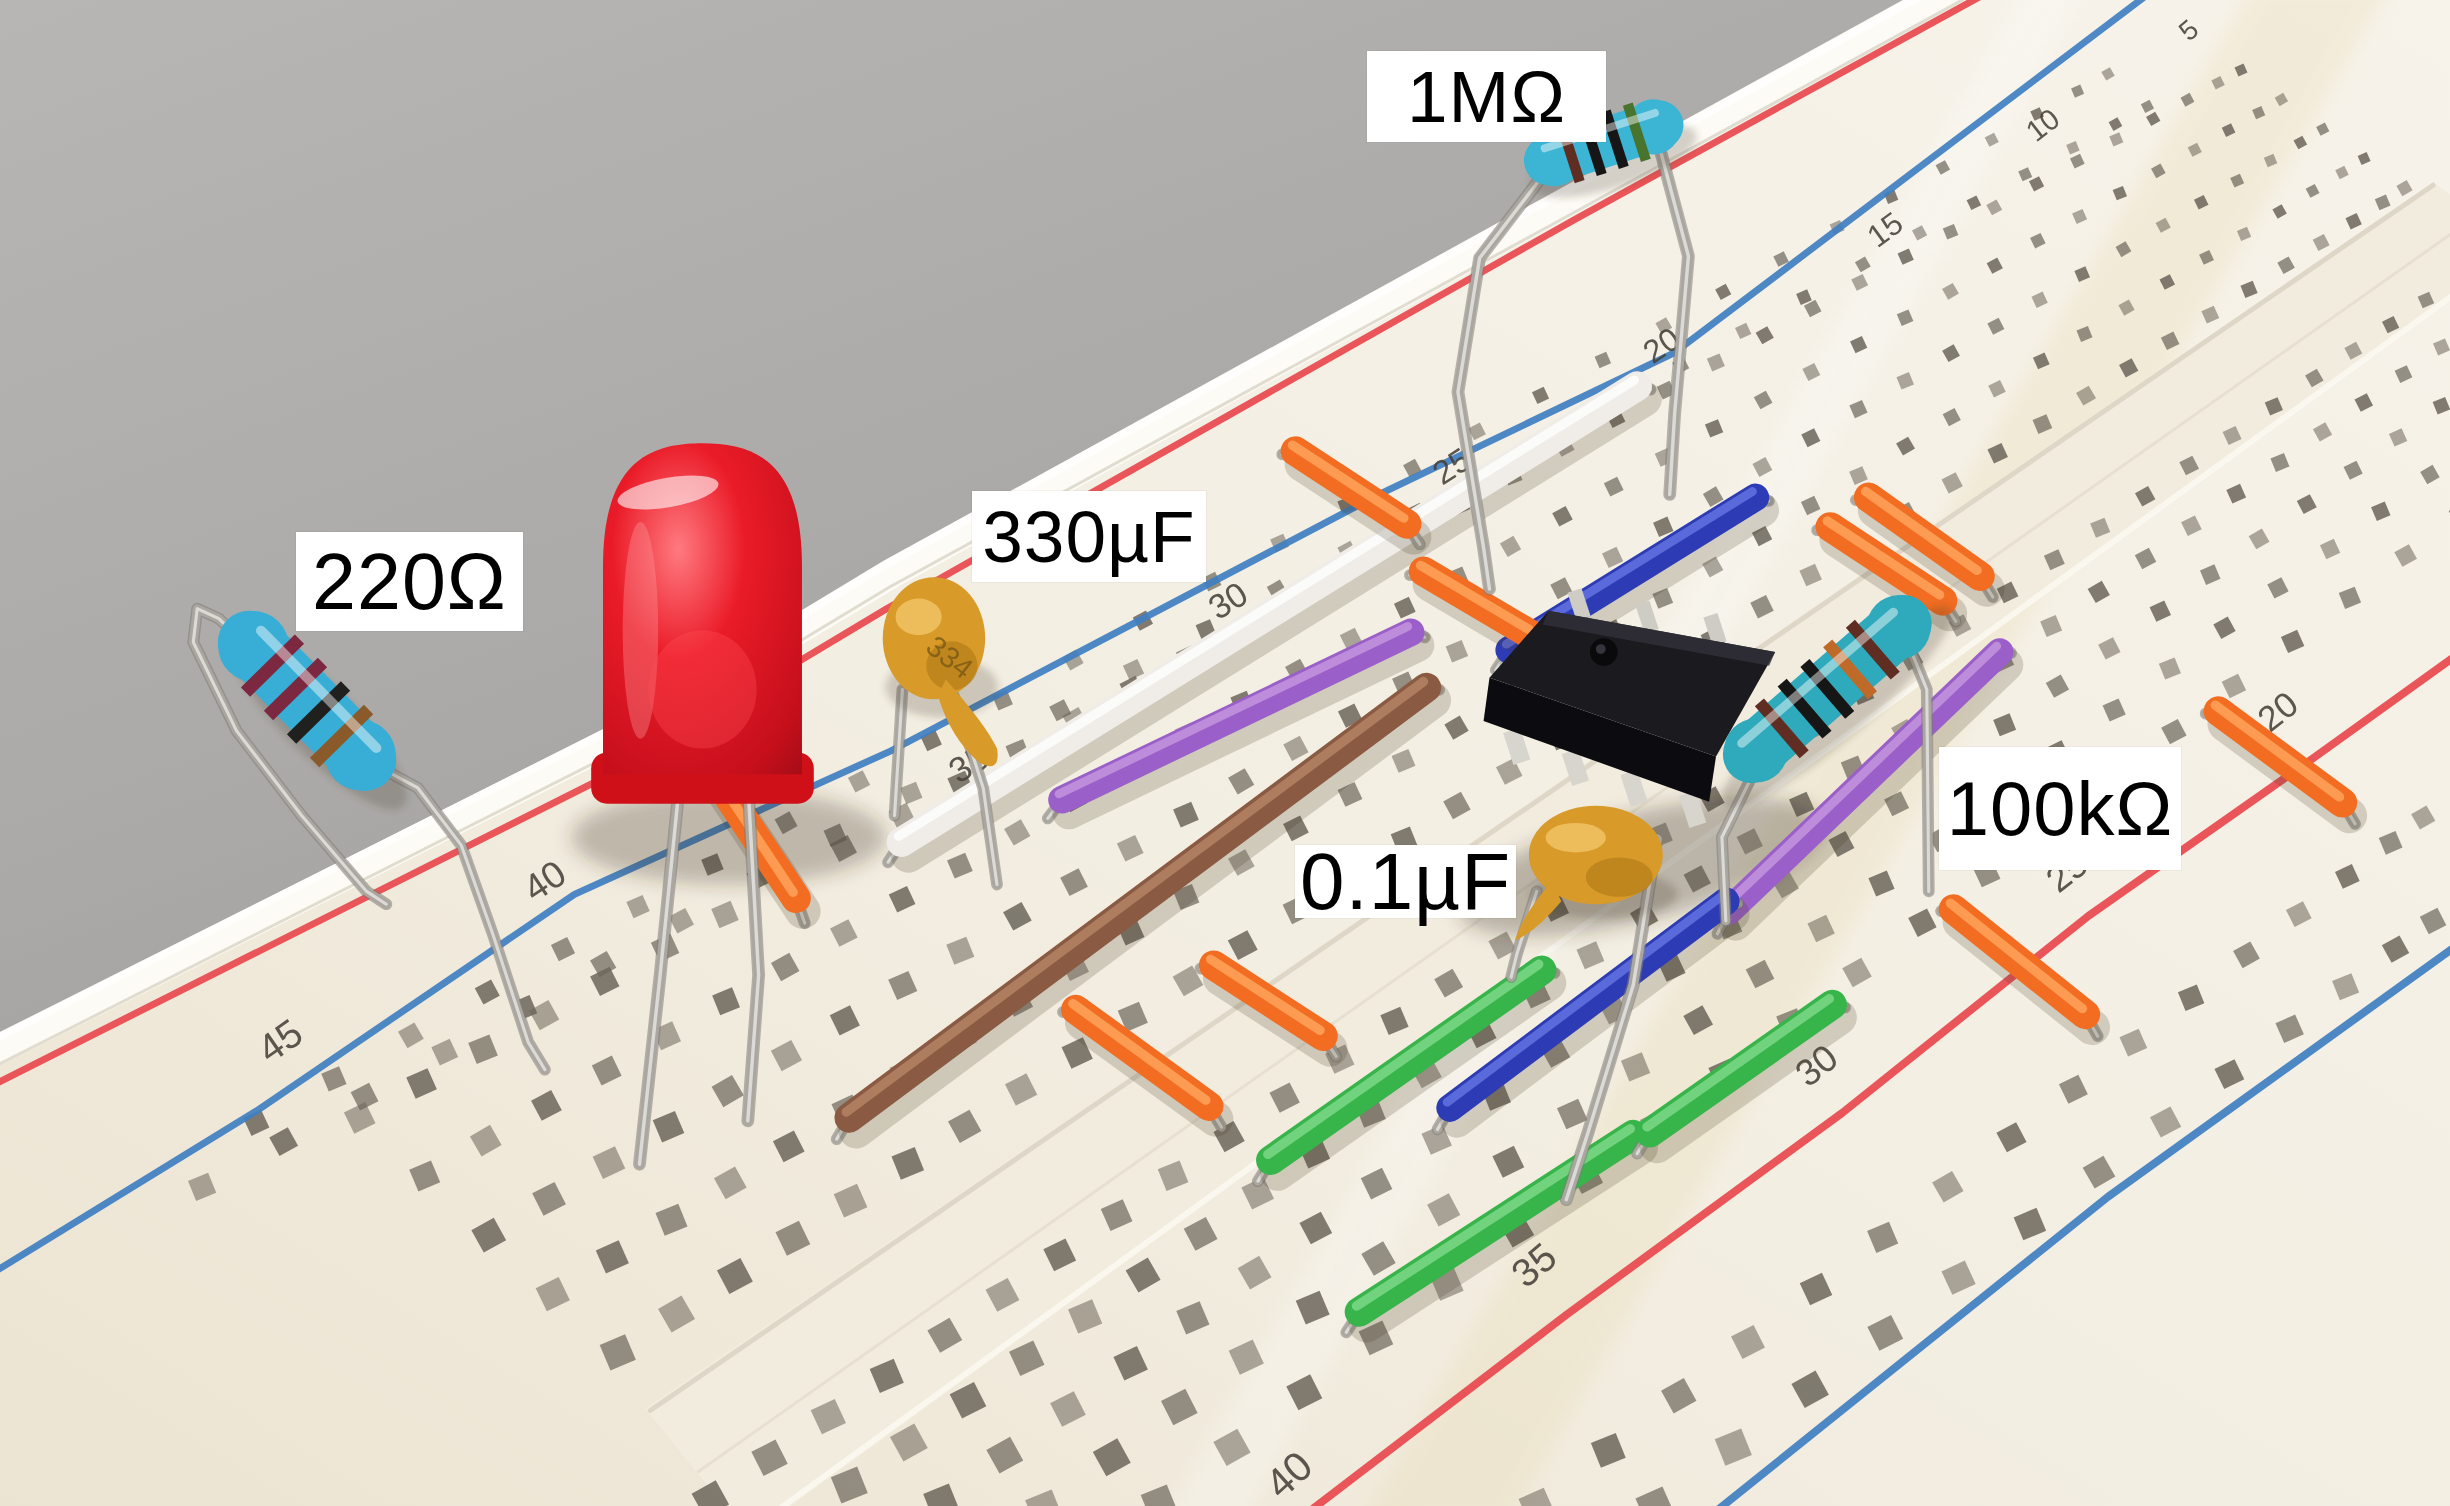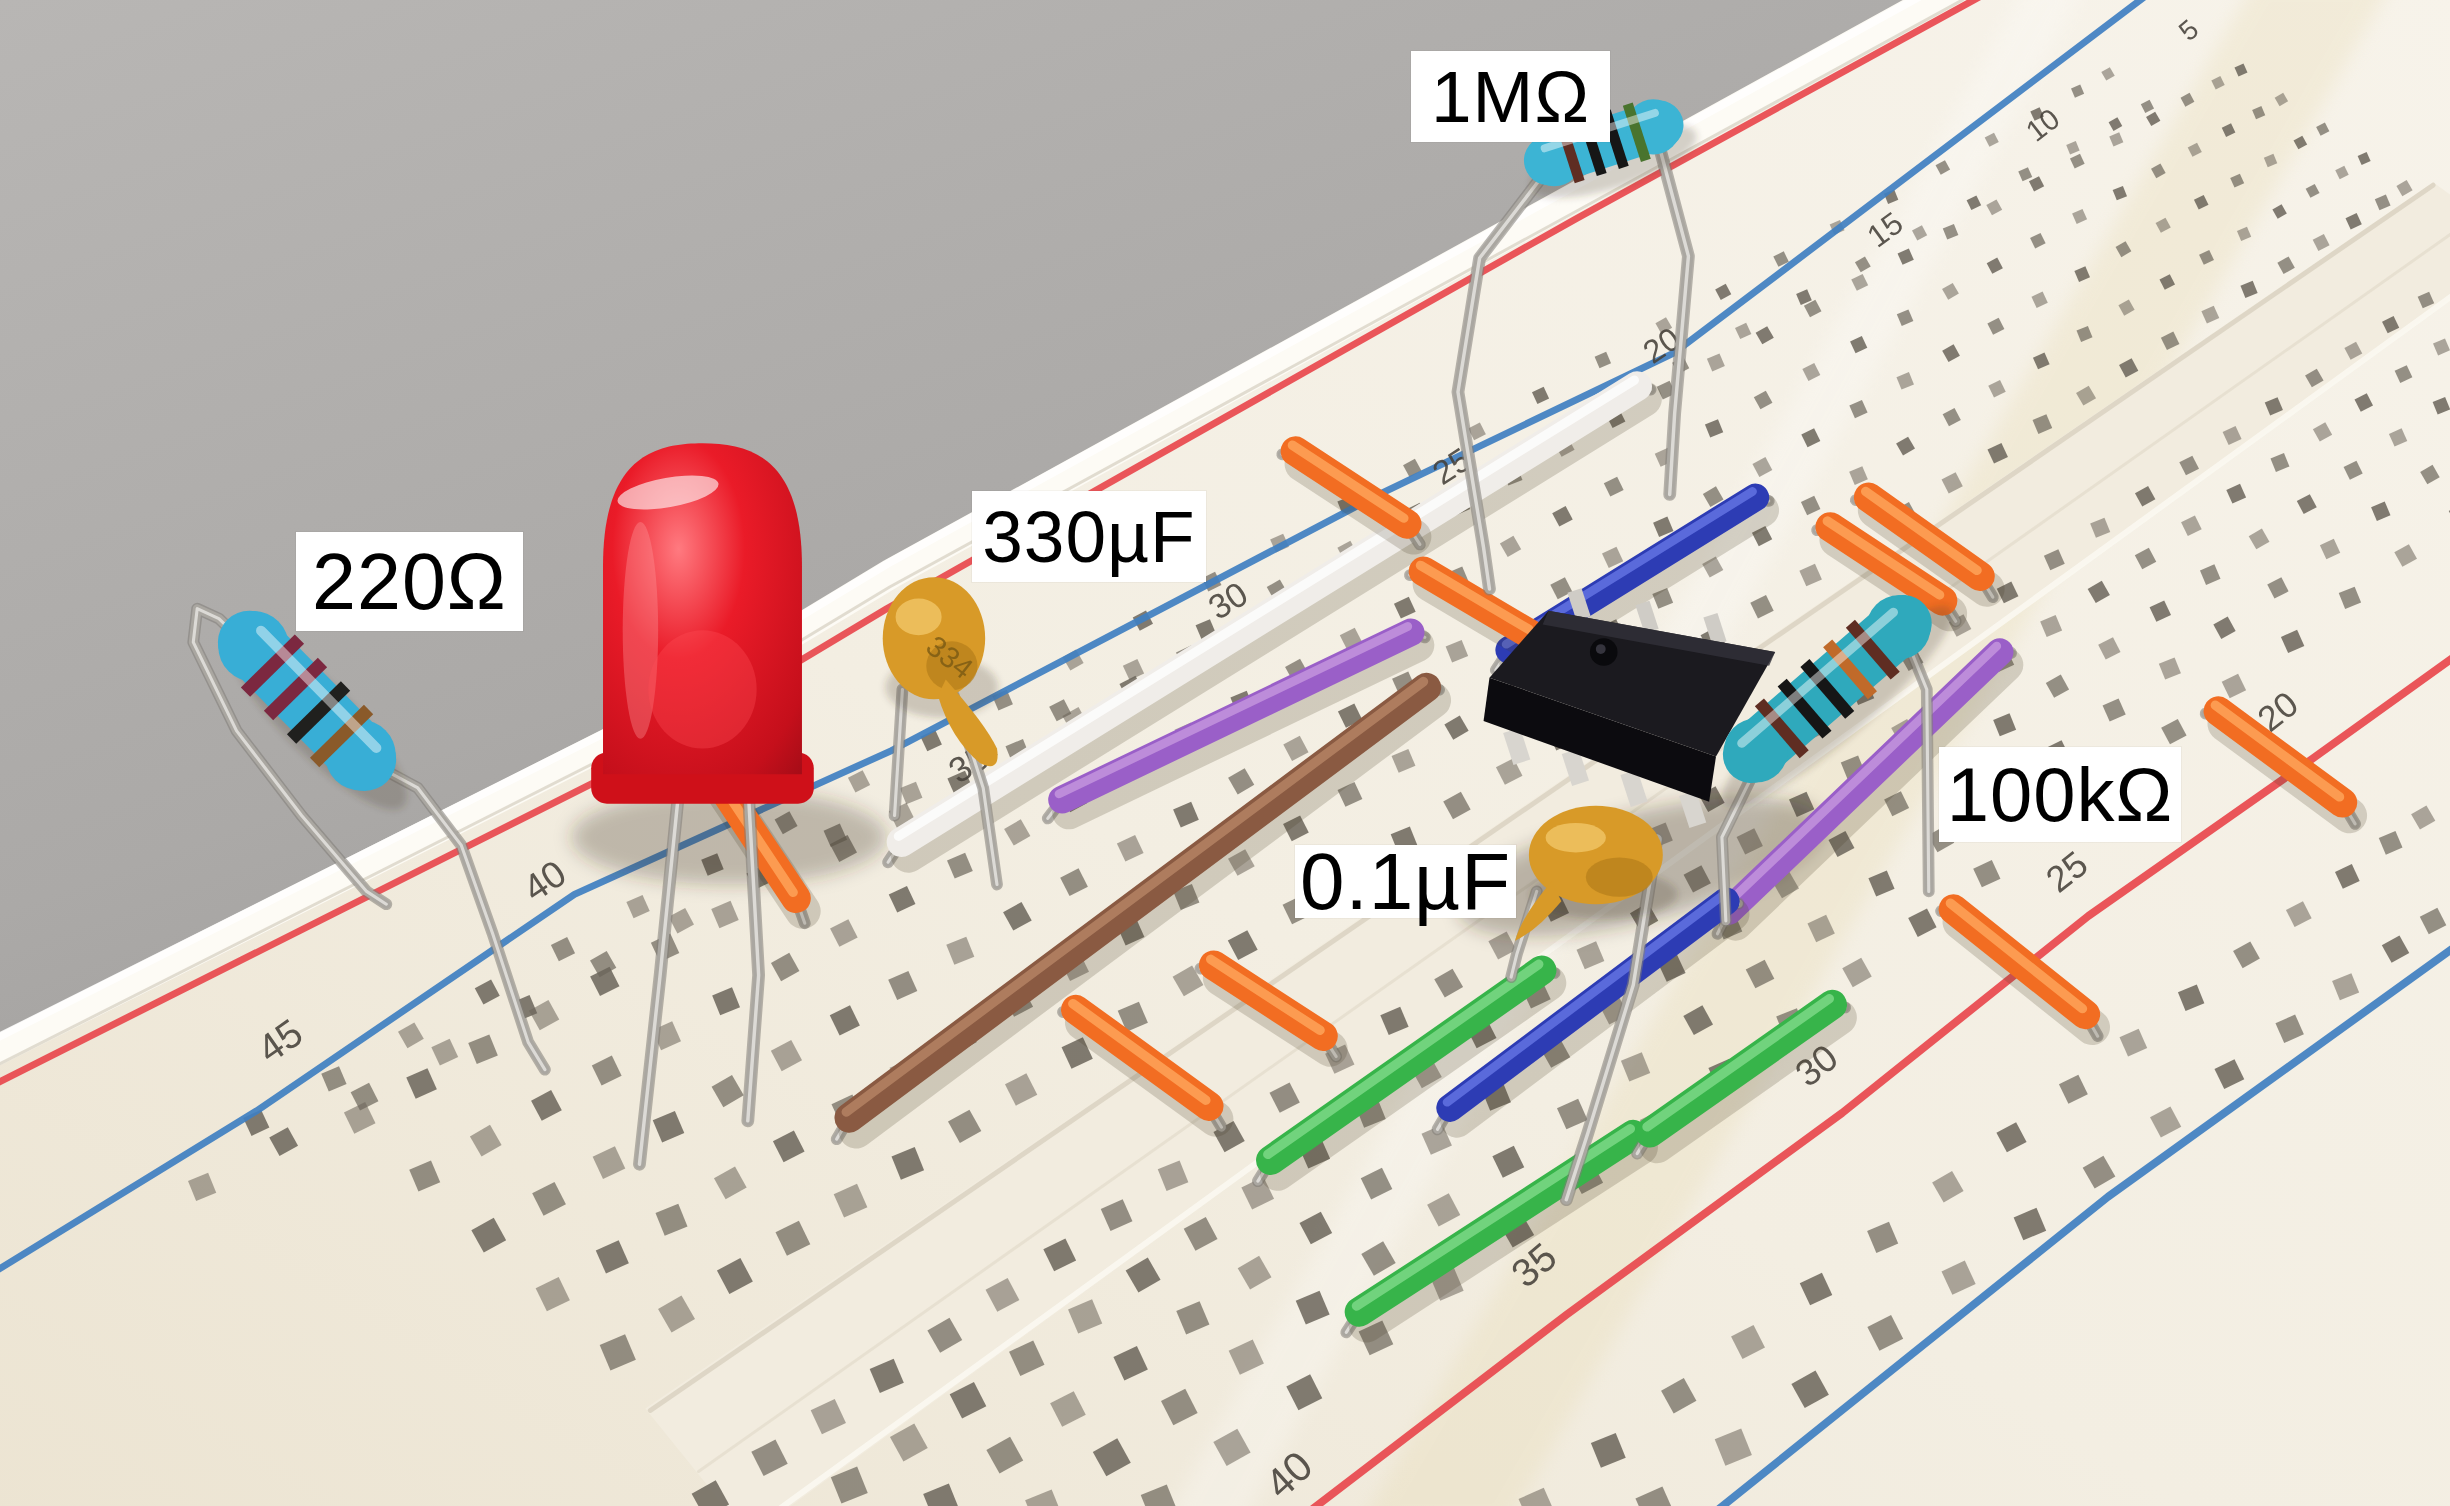--- a/index.html
+++ b/index.html
@@ -787,17 +787,17 @@
             <path d="M1630.0197245876063,112.83914316144208 L1648.3802754123938,169.96085683855793" fill="none" stroke="#161616" stroke-width="10.5" stroke-linecap="butt" stroke-linejoin="round" opacity="1"></path>
             <path d="M1652.4197245876062,105.63914316144206 L1670.7802754123936,162.7608568385579" fill="none" stroke="#49742e" stroke-width="10.5" stroke-linecap="butt" stroke-linejoin="round" opacity="1"></path>
             <path d="M1568.0218806546295,150.62362870329156 L1680.0218806546295,114.62362870329156" fill="none" stroke="#ffffff" stroke-width="8" stroke-linecap="round" stroke-linejoin="round" opacity="0.45"></path>
           </g>
         </g>
       </g>
   </svg>
 
   <div class="photo-label" style="left: 296px; top: 532px; width: 227px; height: 99px; font-size: 79px;">220Ω</div>
   <div class="photo-label" style="left: 972px; top: 491px; width: 234px; height: 91px; font-size: 73px;">330µF</div>
-  <div class="photo-label" style="left: 1367px; top: 51px; width: 199px; height: 91px; font-size: 73px; margin-left: 44px;">1MΩ</div>
+  <div class="photo-label" style="left: 1367px; top: 51px; width: 239px; height: 91px; font-size: 73px;">1MΩ</div>
   <div class="photo-label" style="left: 1295px; top: 845px; width: 221px; height: 73px; font-size: 80px;">0.1µF</div>
-  <div class="photo-label" style="left: 1939px; top: 747px; width: 242px; height: 95px; font-size: 76px;">100kΩ</div>
+  <div class="photo-label" style="left: 1939px; top: 747px; width: 242px; height: 123px; font-size: 76px;">100kΩ</div>
 </div>
 
 
 </body></html>

